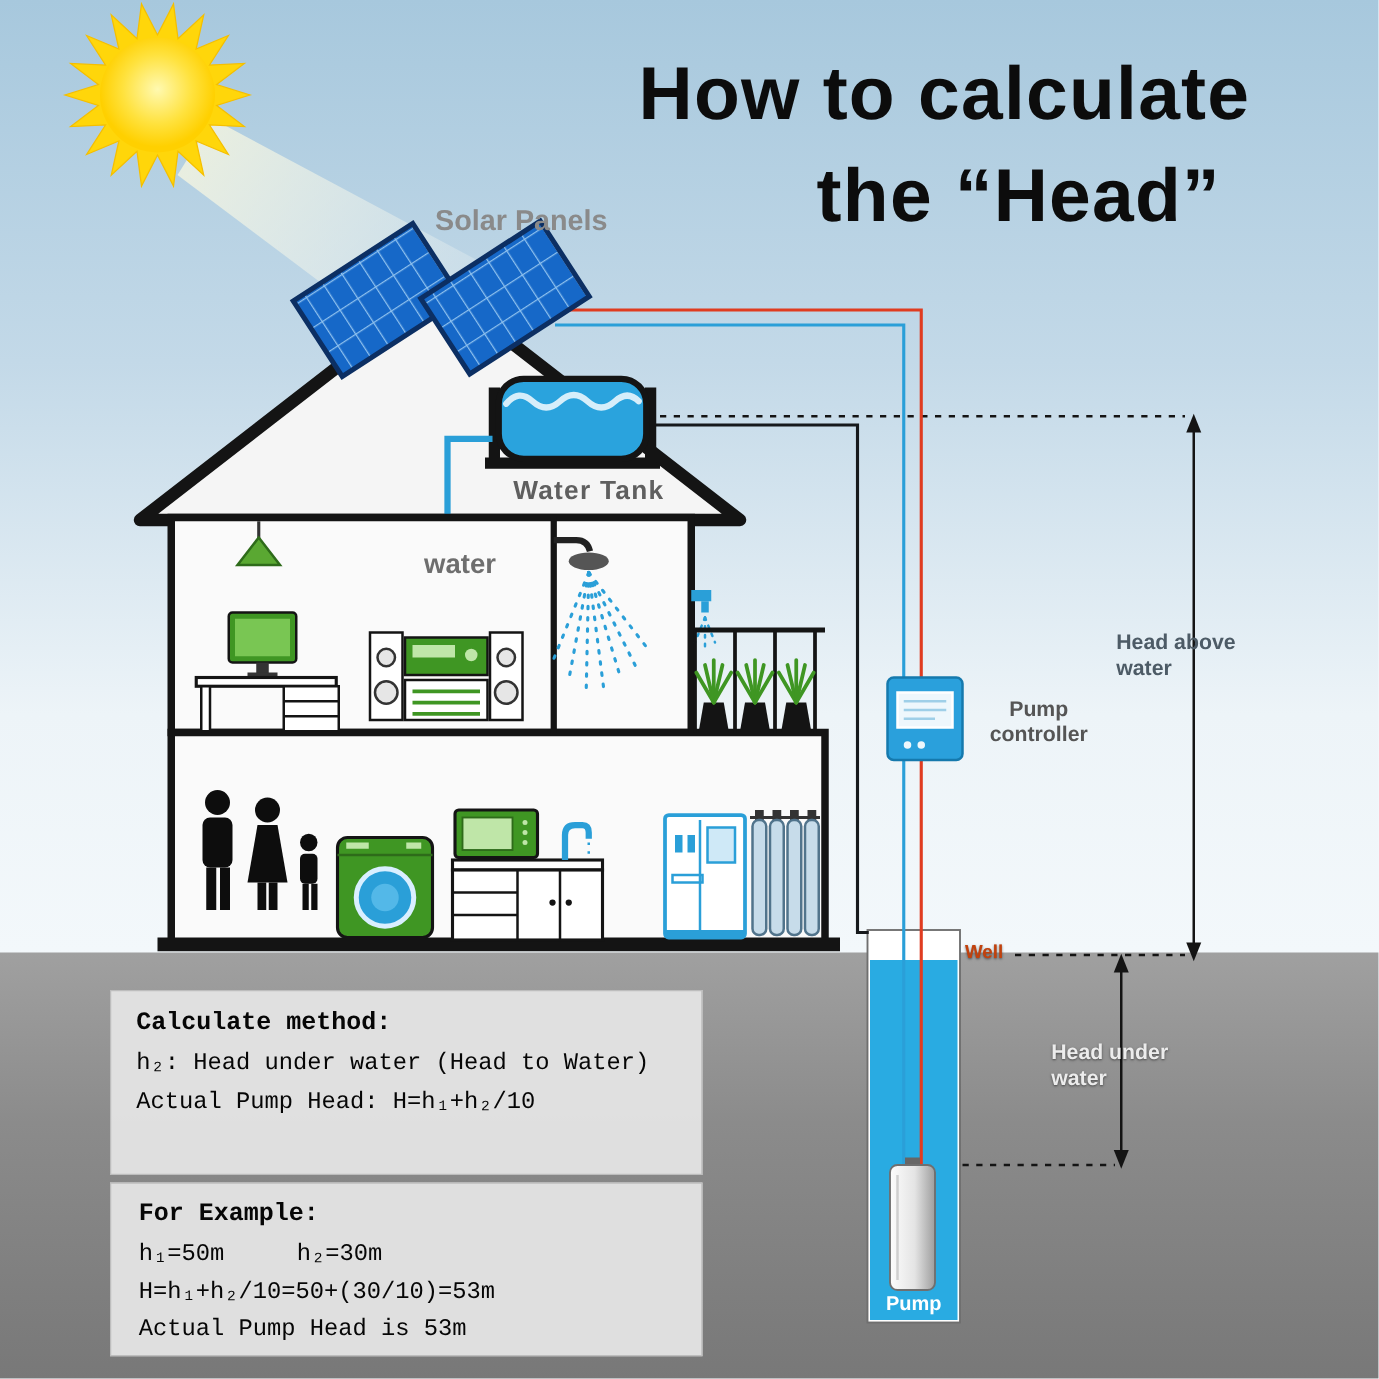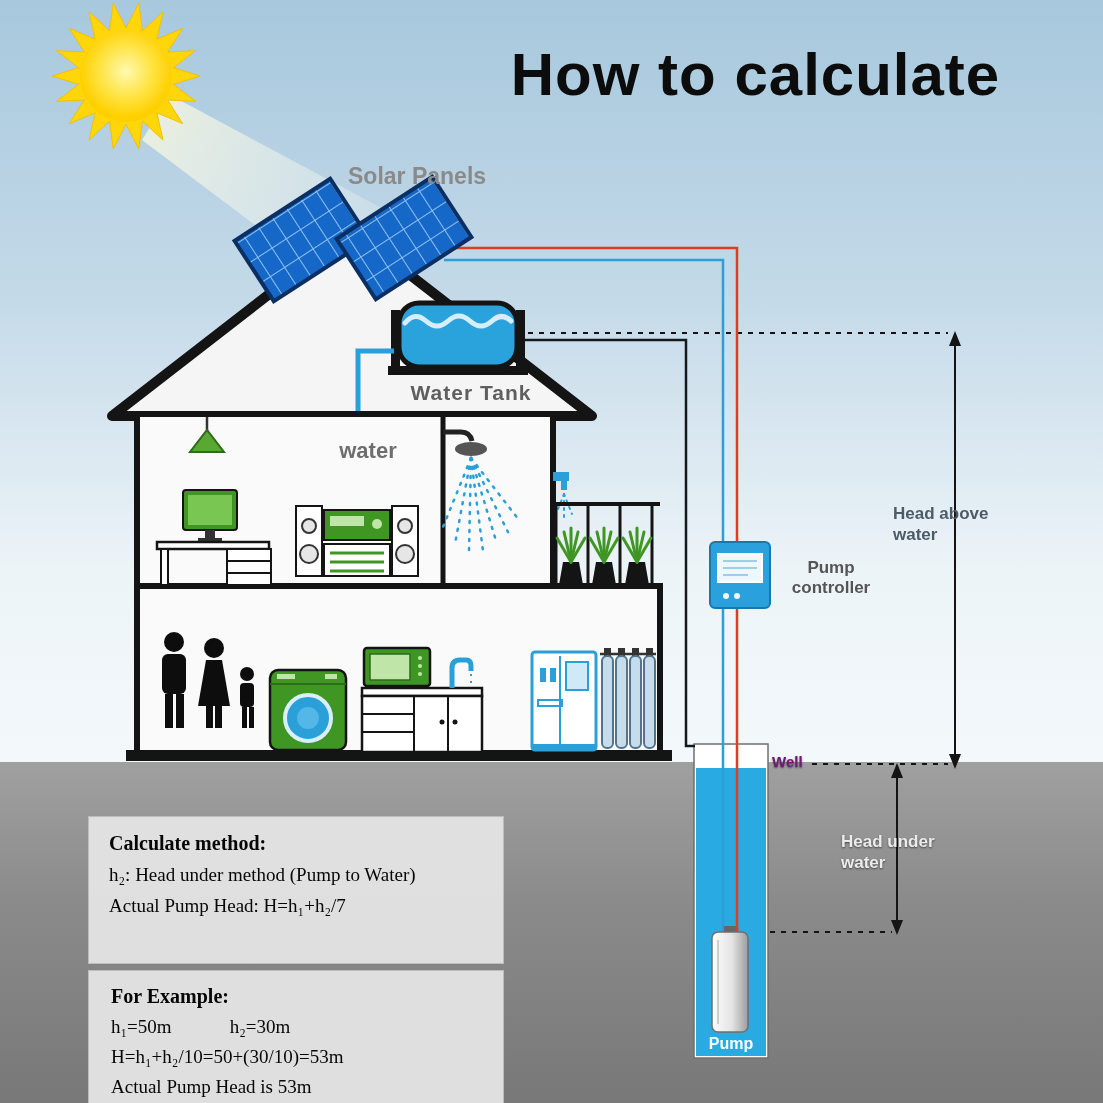--- a/index.html
+++ b/index.html
@@ -15,25 +15,25 @@
   .title-1 { left:468px; top:40px; width:575px; }
   .title-2 { left:585px; top:122px; width:460px; }
 
   .lbl { position:absolute; font-weight:bold; }
   .lbl-solar   { left:348px; top:163px; width:150px; text-align:left; font-size:23px; color:#8a8a8a; }
   .lbl-tank    { left:400px; top:381px; width:142px; text-align:center; font-size:21px; color:#5f5f5f; letter-spacing:1px; }
   .lbl-water   { left:328px; top:438px; width:80px;  text-align:center; font-size:22px; color:#6e6e6e; }
   .lbl-ctrl    { left:776px; top:558px; width:110px; text-align:center; font-size:17px; color:#555; line-height:20px; }
   .lbl-above   { left:893px; top:503px; width:128px; text-align:left; font-size:17px; color:#4d5b66; line-height:21px; }
   .lbl-under   { left:841px; top:831px; width:120px; text-align:left; font-size:17px; color:#ececec; line-height:21px; text-shadow:0 1px 2px rgba(0,0,0,.55); }
-  .lbl-well    { left:772px; top:753px; width:50px;  font-size:15px; color:#701a75; text-shadow:0 1px 2px rgba(0,0,0,.55); }
+  .lbl-well    { left:772px; top:753px; width:50px;  font-size:15px; color:#c2410c; text-shadow:0 1px 2px rgba(0,0,0,.55); }
   .lbl-pump    { left:697px; top:1035px; width:68px; text-align:center; font-size:16px; color:#fff; }
 
-  .info-box { position:absolute; left:88px; width:416px; background:rgba(227,227,227,.96);
-              border:1px solid #bdbdbd; font-family:Liberation Serif, serif; color:#060606;margin-top:24px; }
+  .info-box { position:absolute; left:88px; width:474px; background:rgba(227,227,227,.96);
+              border:1px solid #bdbdbd; font-family:Liberation Mono, monospace; color:#060606; }
   .method-box  { top:792px; height:148px; padding:10px 0 0 20px; }
   .example-box { top:946px; height:139px; padding:9px 0 0 22px; }
   .box-title { font-size:20px; font-weight:600; line-height:32px; }
   .box-line  { font-size:19px; line-height:31px; }
   .example-box .box-line { line-height:30px; }
   .h2gap { margin-left:58px; }
 </style>
 </head>
 <body>
 
@@ -299,20 +299,21 @@
     </g>
 
     <g>
       <rect x="724" y="926" width="12" height="8" fill="#666"></rect>
       <rect x="712" y="932" width="36" height="100" rx="6" fill="url(#pumpGrad)" stroke="#6f6f6f" stroke-width="1.5"></rect>
       <line x1="718" y1="940" x2="718" y2="1024" stroke="#cfcfcf" stroke-width="2"></line>
     </g>
   </svg>
 
   <div class="title-line title-1">How to calculate</div>
+  <div class="title-line title-2">the “Head”</div>
 
   <div class="lbl lbl-solar">Solar Panels</div>
   <div class="lbl lbl-tank">Water Tank</div>
   <div class="lbl lbl-water">water</div>
   <div class="lbl lbl-ctrl">
     <div>Pump</div>
     <div>controller</div>
   </div>
   <div class="lbl lbl-above">
     <div>Head above</div>
@@ -320,22 +321,22 @@
   </div>
   <div class="lbl lbl-under">
     <div>Head under</div>
     <div>water</div>
   </div>
   <div class="lbl lbl-well">Well</div>
   <div class="lbl lbl-pump">Pump</div>
 
   <div class="info-box method-box">
     <div class="box-title">Calculate method:</div>
-    <div class="box-line">h₂: Head under method (Pump to Water)</div>
-    <div class="box-line">Actual Pump Head: H=h₁+h₂/7</div>
+    <div class="box-line">h₂: Head under water (Head to Water)</div>
+    <div class="box-line">Actual Pump Head: H=h₁+h₂/10</div>
   </div>
 
   <div class="info-box example-box">
     <div class="box-title">For Example:</div>
     <div class="box-line">
       <span>h₁=50m</span><span class="h2gap">h₂=30m</span>
     </div>
     <div class="box-line">H=h₁+h₂/10=50+(30/10)=53m</div>
     <div class="box-line">Actual Pump Head is 53m</div>
   </div>

